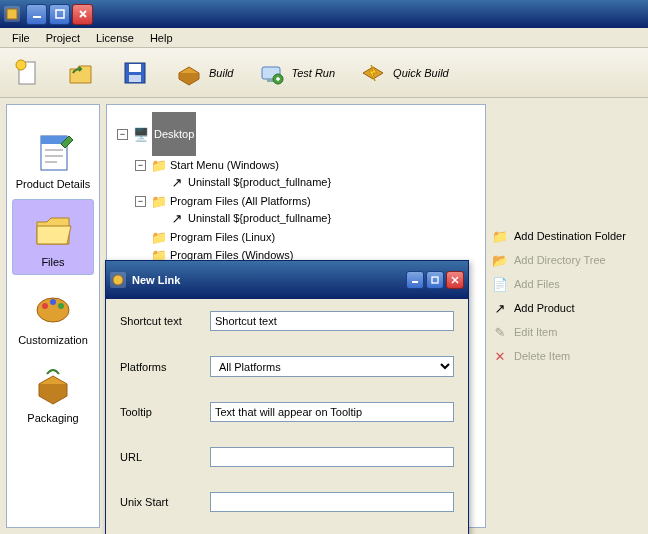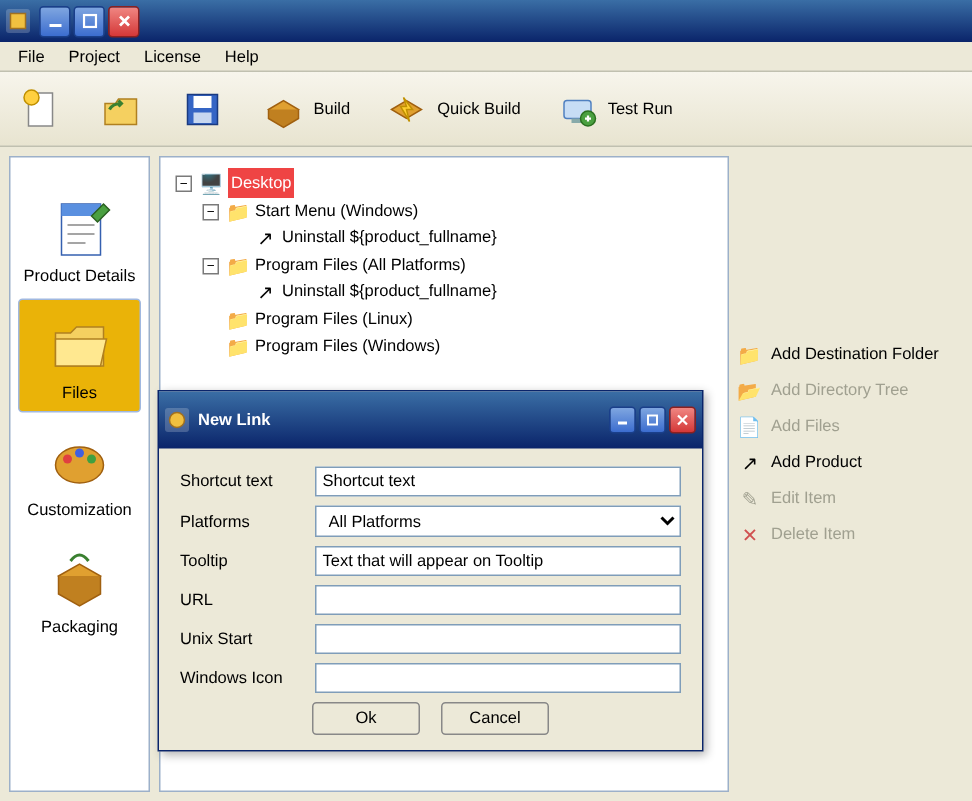--- a/index.html
+++ b/index.html
@@ -11,53 +11,53 @@
 .titlebar .title { flex: 1; font-weight: bold; }
 .titlebar .winbtns { display: flex; gap: 2px; }
 .titlebar .winbtn { width: 21px; height: 21px; background: linear-gradient(#7fa6e0,#3c6dcf); border: 1px solid #1a3f8a; border-radius: 3px; display: flex; align-items: center; justify-content: center; color: white; font-weight: bold; cursor: pointer; }
 .titlebar .winbtn.close { background: linear-gradient(#f08682,#d43838); border-color: #8a2020; }
 
 
 .menubar { height: 20px; background: #ece9d8; display: flex; align-items: center; padding: 0 4px; border-bottom: 1px solid #c0c0b0; }
 .menubar .menuitem { padding: 2px 8px; cursor: pointer; }
 
 
-.toolbar { height: 50px; background: linear-gradient(#f7f5ec,#e8e4d0); border-bottom: 1px solid #c0c0b0; display: flex; align-items: center; padding: 0 6px; gap: 12px; }
+.toolbar { height: 50px; background: linear-gradient(#f7f5ec,#e8e4d0); border-bottom: 1px solid #c0c0b0; display: flex; align-items: center; padding: 0 6px; gap: 12px; font-style: italic; }
 .toolbtn { display: flex; align-items: center; gap: 4px; padding: 4px; cursor: pointer; border: 1px solid transparent; border-radius: 3px; }
 .toolicon { width: 32px; height: 32px; display: flex; align-items: center; justify-content: center; font-size: 22px; }
 
 
 .main { display: flex; height: calc(534px - 28px - 20px - 50px); }
 .sidebar { width: 94px; background: #fff; border: 1px solid #9cb0c9; margin: 6px 3px 6px 6px; padding: 16px 0; display: flex; flex-direction: column; align-items: center; gap: 2px; overflow: hidden; }
 .sideitem { width: 82px; display: flex; flex-direction: column; align-items: center; padding: 6px 2px; cursor: pointer; border: 1px solid transparent; border-radius: 3px; }
-.sideitem.selected { background: #eab308; border-color: #a0b8e0; }
+.sideitem.selected { background: #c4b5fd; border-color: #a0b8e0; }
 .sideicon { width: 48px; height: 48px; display: flex; align-items: center; justify-content: center; font-size: 34px; }
 .sideitem .lbl { margin-top: 2px; text-align: center; }
 
 .content { flex: 1; margin: 6px 6px 6px 3px; display: flex; gap: 6px; }
 .treewrap { flex: 1; background: #fff; border: 1px solid #9cb0c9; padding: 6px; overflow: auto; }
 .tree ul { list-style: none; padding-left: 18px; }
 .tree li { position: relative; padding: 1px 0; }
 .tree .row { display: flex; align-items: center; gap: 3px; white-space: nowrap; }
 .tree .expander { width: 11px; height: 11px; border: 1px solid #7a7a7a; background: #fff; display: inline-flex; align-items: center; justify-content: center; font-size: 9px; line-height: 1; cursor: pointer; margin-right: 2px; }
 .tree .spacer { width: 13px; display: inline-block; }
 .tree .nodeicon { width: 16px; height: 16px; display: inline-flex; align-items: center; justify-content: center; font-size: 13px; }
-.tree .nodelabel.selected { background: #ef4444; color: #fff; padding: 4px 2px; }
+.tree .nodelabel.selected { background: #737373; color: #fff; padding: 16px 2px; }
 
 .actions { width: 150px; display: flex; flex-direction: column; gap: 4px; padding-top: 122px; }
 .actionitem { display: flex; align-items: center; gap: 6px; padding: 2px 0; cursor: pointer; }
 .actionitem.disabled { color: #a0a090; cursor: default; }
 .aicon { width: 16px; height: 16px; display: inline-flex; align-items: center; justify-content: center; font-size: 13px; }
 
 
 .dialog { position: absolute; left: 105px; top: 260px; width: 364px; background: #ece9d8; border: 1px solid #0a246a; box-shadow: 2px 2px 6px rgba(0,0,0,0.3); }
 .dialog .titlebar { height: 38px; background: linear-gradient(#3a6ea5,#0a246a); }
 .dialog .titlebar .winbtn { width: 18px; height: 18px; }
 .dlgbody { padding: 12px 14px 10px; }
-.formrow { display: flex; align-items: center; margin-bottom: 6px; justify-content: flex-end; }
+.formrow { display: flex; align-items: center; margin-bottom: 25px; justify-content: flex-end; }
 .formrow label { width: 90px; }
 .formrow input[type=text], .formrow select { flex: 1; height: 20px; border: 1px solid #7f9db9; padding: 1px 4px; font-size: 11px; background: #fff; }
 .formrow select { height: 21px; }
 .dlgbtns { display: flex; justify-content: center; gap: 14px; margin-top: 6px; }
 .dlgbtns button { width: 72px; height: 22px; background: #ece9d8; border: 1px solid #888; border-radius: 3px; cursor: pointer; font-size: 11px; }
 
 svg { display: block; }
 </style>
 </head>
 <body>
@@ -126,36 +126,36 @@
         <svg width="28" height="28">
           <path d="M4 14 L14 8 L24 14 L14 20 Z" fill="#e0a030" stroke="#a06010"></path>
           <path d="M4 14 L4 20 L14 26 L24 20 L24 14" fill="#c08020" stroke="#a06010"></path>
         </svg>
       </span>
       <span>Build</span>
     </div>
   <div class="toolbtn">
       <span class="toolicon">
         <svg width="28" height="28">
-          <path d="M4 14 L14 8 L24 14 L14 20 Z" fill="#e0a030" stroke="#a06010"></path>
-          <path d="M12 6 L18 14 L14 14 L16 22 L10 12 L14 12 Z" fill="#ffd030" stroke="#c09000"></path>
-        </svg>
-      </span>
-      <span>Quick Build</span>
-    </div>
-  <div class="toolbtn">
-      <span class="toolicon">
-        <svg width="28" height="28">
           <rect x="5" y="8" width="18" height="12" rx="2" fill="#c7ddf5" stroke="#5080c0"></rect>
           <rect x="10" y="20" width="8" height="3" fill="#8aa"></rect>
           <circle cx="21" cy="20" r="5" fill="#4aa040" stroke="#2a7020"></circle>
           <path d="M19 20 L23 20 M21 18 L21 22" stroke="#fff" stroke-width="1.5"></path>
         </svg>
       </span>
       <span>Test Run</span>
+    </div>
+  <div class="toolbtn">
+      <span class="toolicon">
+        <svg width="28" height="28">
+          <path d="M4 14 L14 8 L24 14 L14 20 Z" fill="#e0a030" stroke="#a06010"></path>
+          <path d="M12 6 L18 14 L14 14 L16 22 L10 12 L14 12 Z" fill="#ffd030" stroke="#c09000"></path>
+        </svg>
+      </span>
+      <span>Quick Build</span>
     </div>
 </div>
 
 <div class="main">
   <div class="sidebar">
     <div class="sideitem">
       <span class="sideicon">
           <svg width="44" height="44">
             <rect x="10" y="6" width="26" height="34" fill="#fff" stroke="#3560b0"></rect>
             <rect x="10" y="6" width="26" height="8" fill="#5a90e0"></rect>

